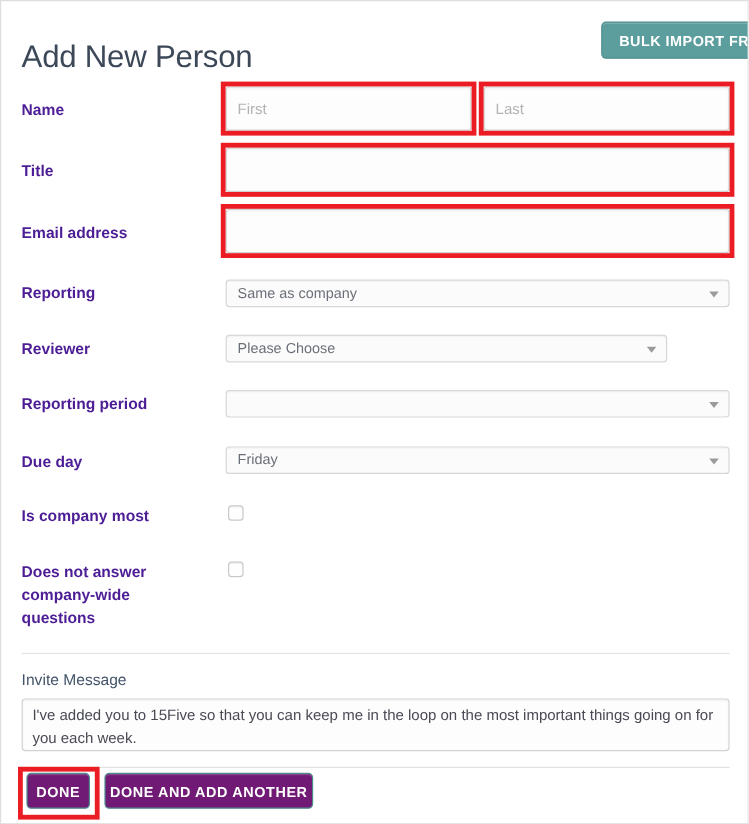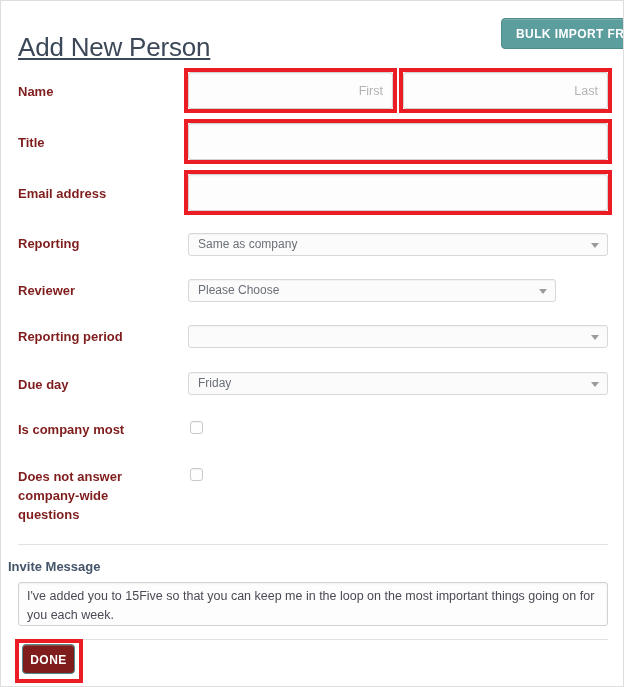--- a/index.html
+++ b/index.html
@@ -43,53 +43,51 @@
   }
 
   .page-title {
     position: absolute;
     top: 31px;
     left: 17px;
     font-size: 26px;
     font-weight: 400;
     color: #3c4858;
     letter-spacing: -0.2px;
-    text-decoration: underline;
   }
 
   
   .form-row {
     position: absolute;
     left: 0;
     width: 624px;
     box-sizing: border-box;
   }
   .f-label {
     position: absolute;
     left: 17px;
     font-size: 13px;
     font-weight: bold;
-    color: #7f1d1d;
+    color: #4c1d95;
     line-height: 17px;
     width: 165px;
   }
 
   .input-box {
     position: absolute;
     background: #fdfdfd;
     border: 1px solid #d2d2d2;
     border-radius: 3px;
     box-sizing: border-box;
     box-shadow: inset 0 1px 2px rgba(0,0,0,0.055);
     font-family: "Liberation Sans", sans-serif;
     font-size: 12.5px;
     color: #555f6b;
     padding: 0 9px;
     outline: none;
-    text-align: right;
   }
   .input-box::placeholder { color: #b3b3b3; }
 
   .select-box {
     position: absolute;
     height: 23px;
     background: #fbfbfb;
     border: 1px solid #d7d7d7;
     border-radius: 3px;
     box-sizing: border-box;
@@ -136,24 +134,24 @@
     position: absolute;
     left: 17px;
     width: 590px;
     height: 1px;
     background: #e2e2e2;
   }
 
   
   .invite-label {
     position: absolute;
-    left: 7px;
+    left: 17px;
     top: 558px;
     font-size: 13px;
-    font-weight: bold;
+    font-weight: normal;
     color: #44546a;
   }
   .invite-textarea {
     position: absolute;
     left: 17px;
     top: 581px;
     width: 590px;
     height: 44px;
     background: #fdfdfd;
     border: 1px solid #d2d2d2;
@@ -168,21 +166,21 @@
     resize: none;
     outline: none;
     overflow: hidden;
   }
 
   
   .btn-teal {
     position: absolute;
     height: 30px;
     line-height: 30px;
-    background: #7f1d1d;
+    background: #701a75;
     color: #ffffff;
     font-size: 12px;
     font-weight: bold;
     letter-spacing: 0.5px;
     border: 1px solid #4f8d8d;
     border-radius: 4px;
     box-sizing: border-box;
     text-align: center;
     cursor: pointer;
     box-shadow: inset 0 1px 0 rgba(255,255,255,0.18);
@@ -259,16 +257,17 @@
   </div>
 
   <div class="divider" style="top:543px;"></div>
 
   <div class="invite-label">Invite Message</div>
   <textarea class="invite-textarea" style="">I've added you to 15Five so that you can keep me in the loop on the most important things going on for you each week.</textarea>
 
   <div class="divider" style="top:638px;"></div>
 
   <div class="btn-teal" style="left:21px; top:643px; width:53px;">DONE</div>
+  <div class="btn-teal" style="left:86px; top:643px; width:174px;">DONE AND ADD ANOTHER</div>
 
   <div class="annot" style="left:14px; top:638px; width:68px; height:44px;"></div>
 
 </div>
 
 </body></html>

